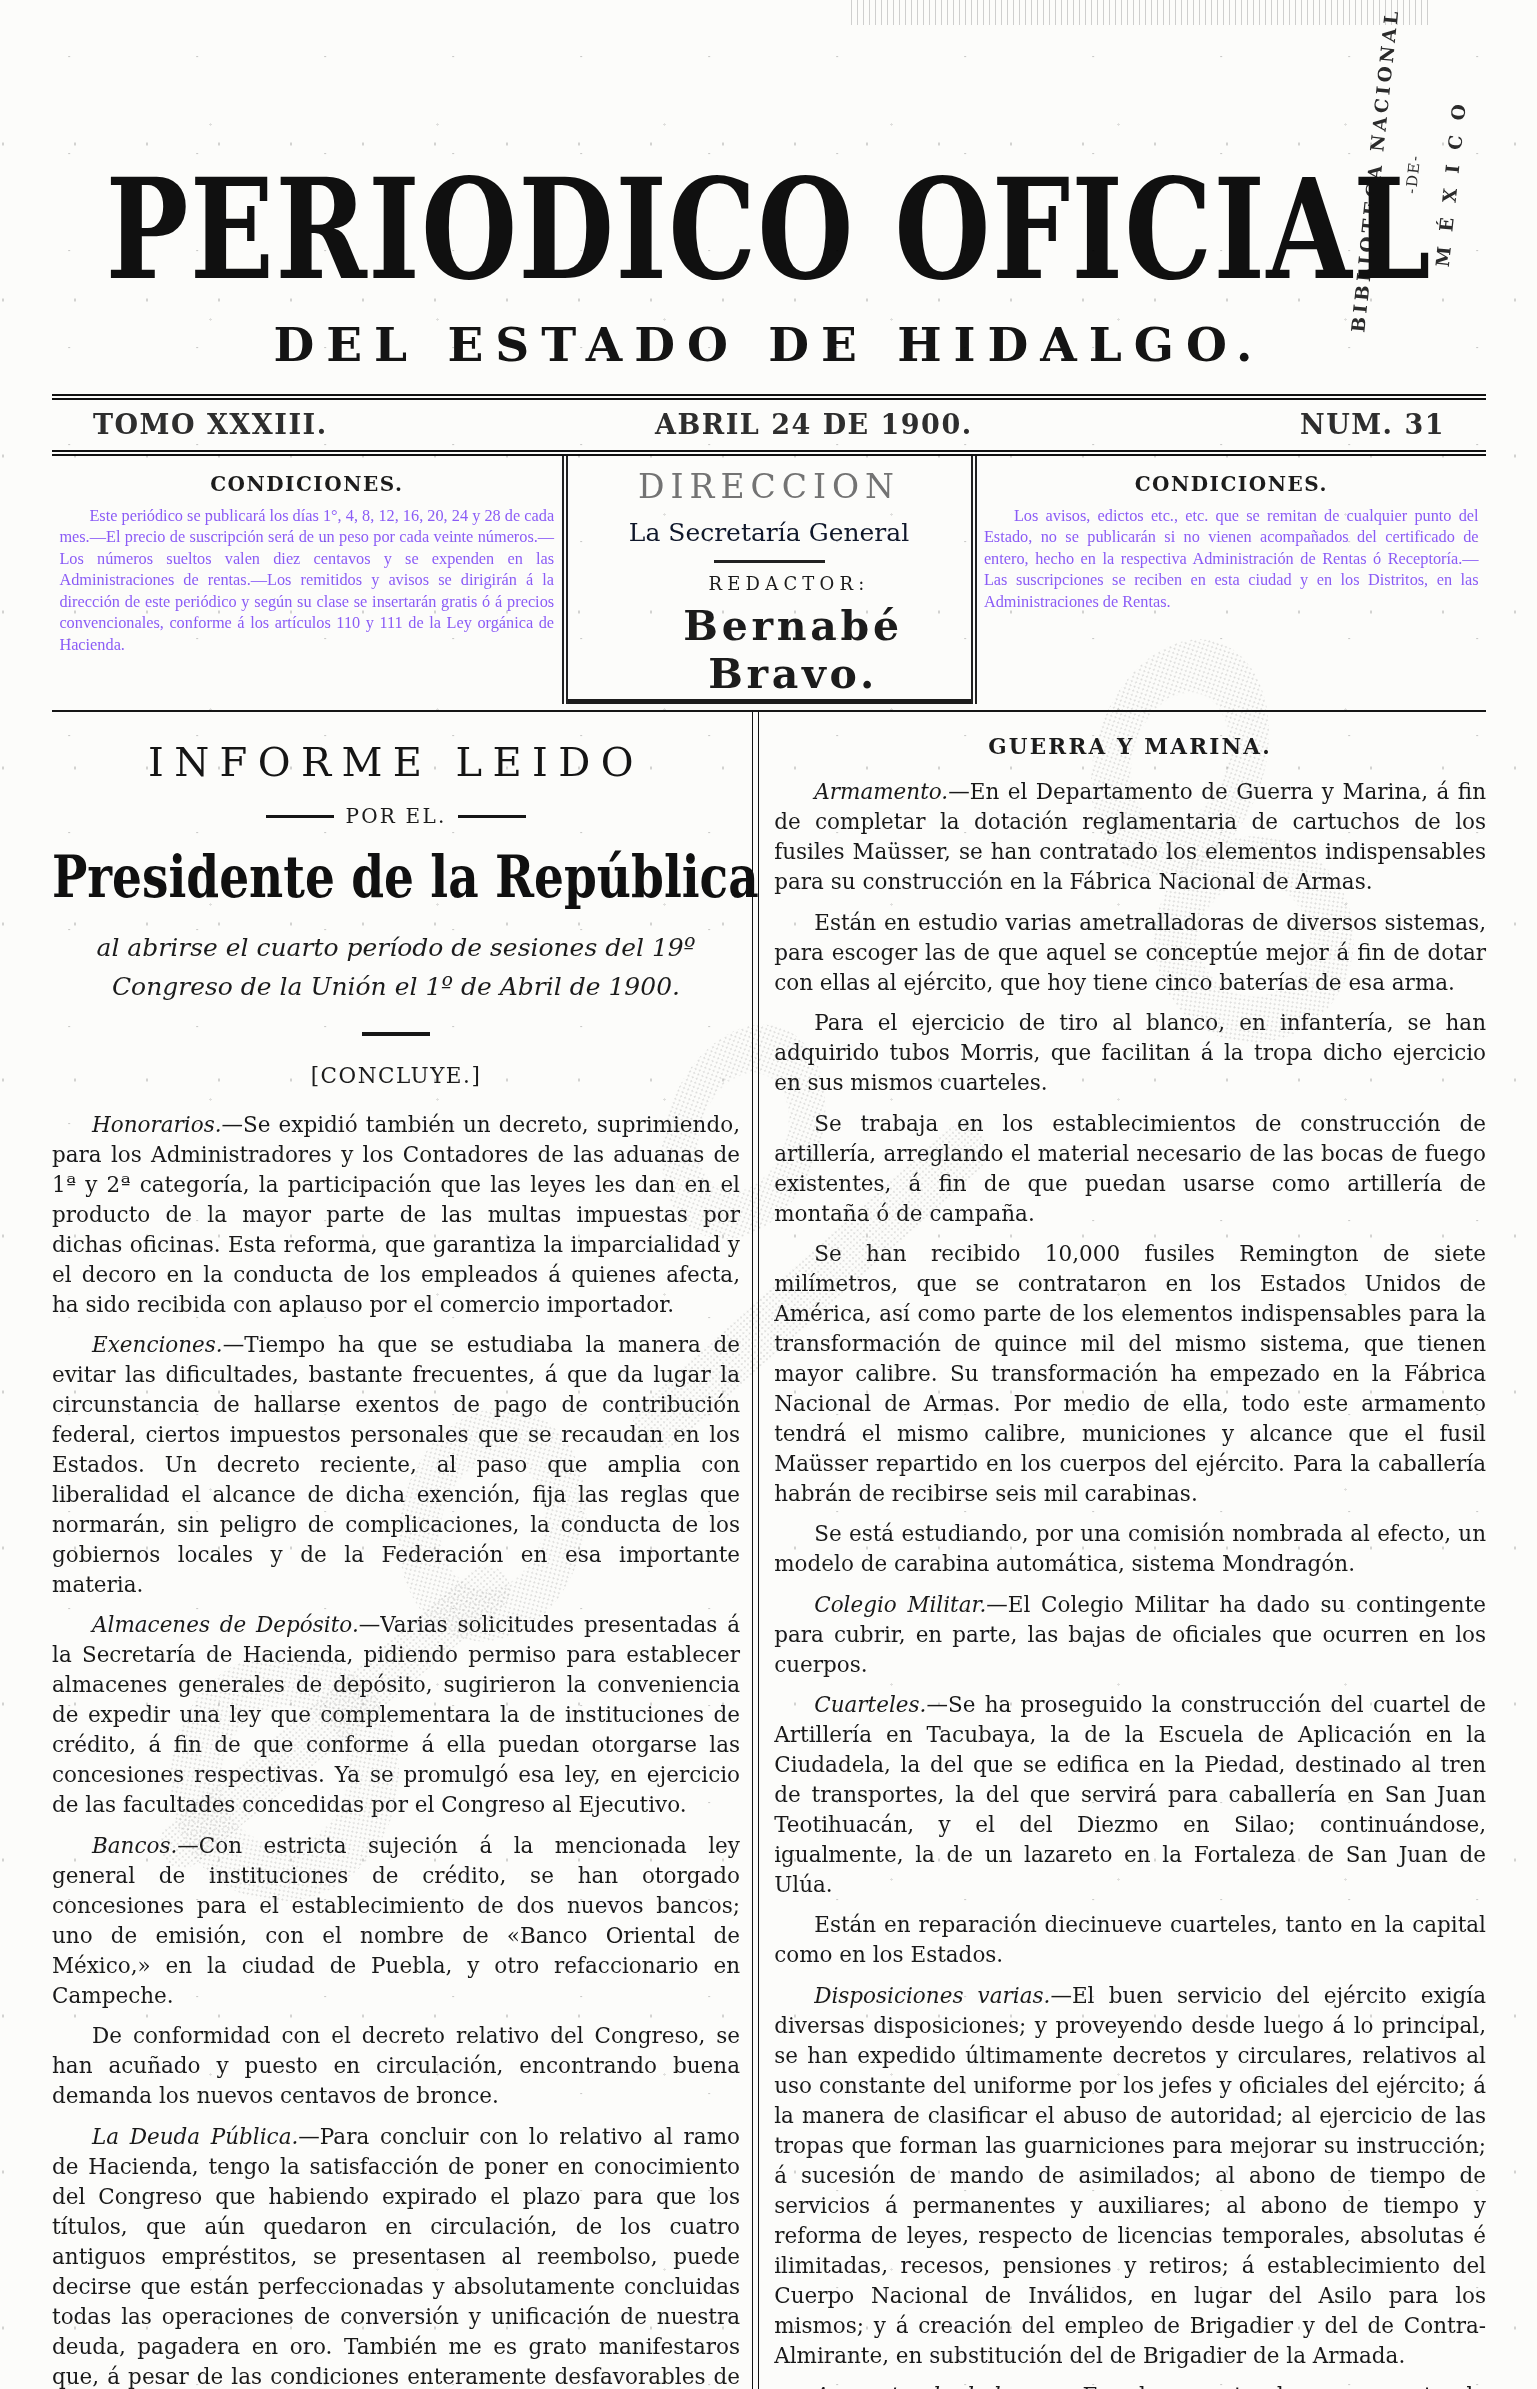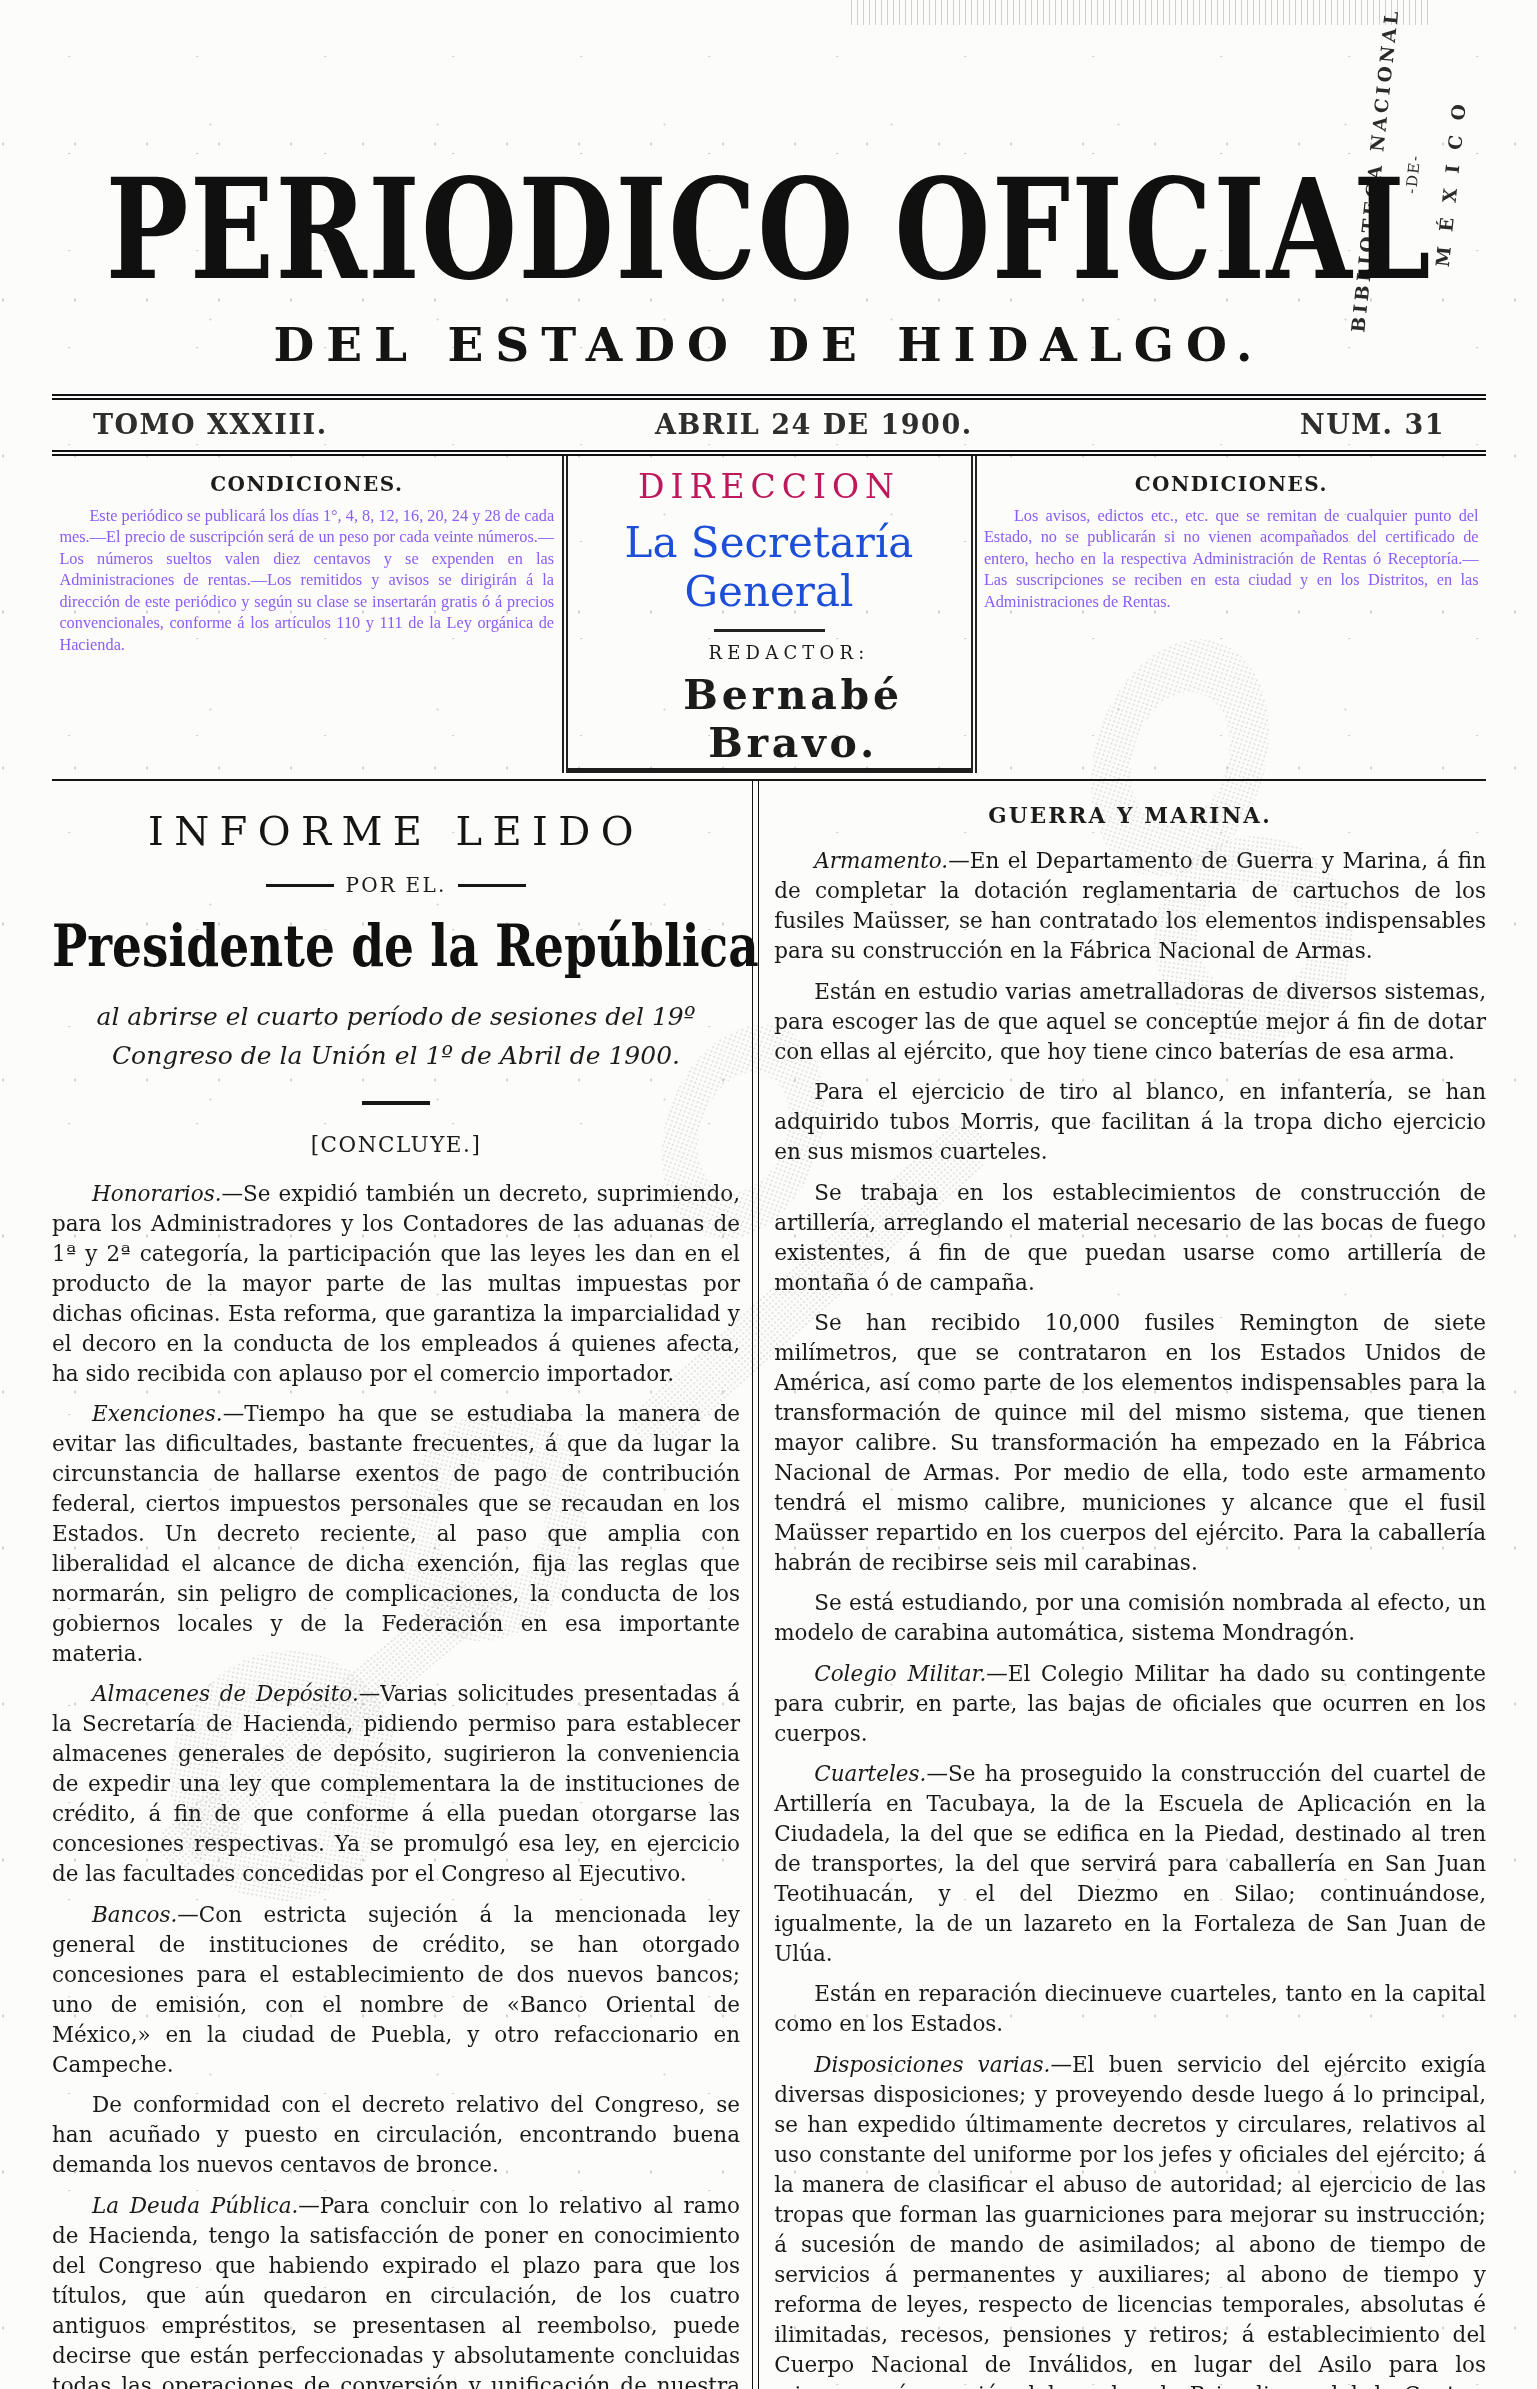--- a/index.html
+++ b/index.html
@@ -49,22 +49,22 @@
   }
   
   .cond-band{ display:flex; margin:0 52px; }
   .cond{ flex:1; padding:7.4px 7.4px 10.4px; font-size:16.3px; line-height:1.32;
     text-align:justify; }
   .cond-title{ text-align:center; font-size:20px; font-weight:700; letter-spacing:1.5px;
     margin:7.4px 0 7.4px; }
   .cond-body{ text-indent:30px; color:#8b5cf6;font-family:Liberation Serif, serif; }
   .dir-box{ width:403px; flex:none; border-left:6px double #222; border-right:6px double #222;
     text-align:center; padding-top:10.4px; }
-  .dir-title{ font-size:33px; letter-spacing:6px; color:#be185d; }
-  .dir-office{ font-size:42px; margin-top:12px; color:#1d4ed8; }
+  .dir-title{ font-size:33px; letter-spacing:6px; color:#737373; }
+  .dir-office{ font-size:25px; margin-top:12px; color:#0f172a; }
   .dir-rule{ width:111px; height:3px; background:#222; margin:13.3px auto 10.4px; }
   .redactor-label{ font-size:18px; letter-spacing:5.2px; margin-top:6px;margin-left:40px; }
   .redactor-name{ display:inline-block; font-size:41px; font-weight:700; letter-spacing:3.7px;
     margin-top:7.4px; border-bottom:5.2px solid #1d1d1d; padding-bottom:1.5px;padding-left:48px; }
   .band-rule{ margin:6px 52px 0; border-top:2.2px solid #161616; }
   
   .columns{ display:flex; margin:0 52px; align-items:stretch; }
   .col-left{ width:688px; padding-right:12px; }
   .vdivider{ width:5.2px; border-left:1.5px solid #131313; border-right:1.5px solid #131313; }
   .col-right{ flex:1; padding-left:15px; }

